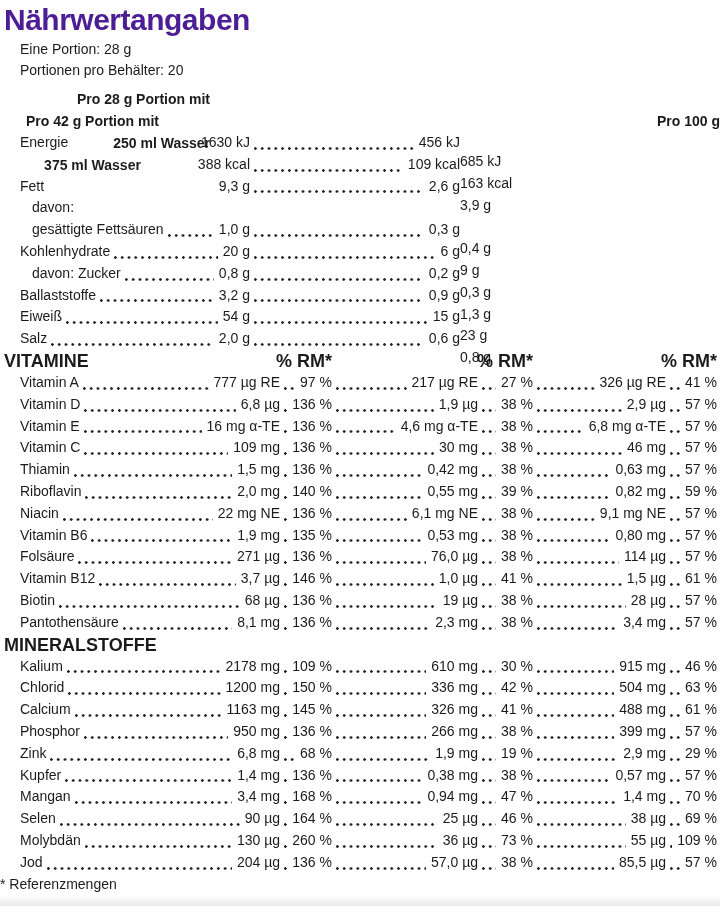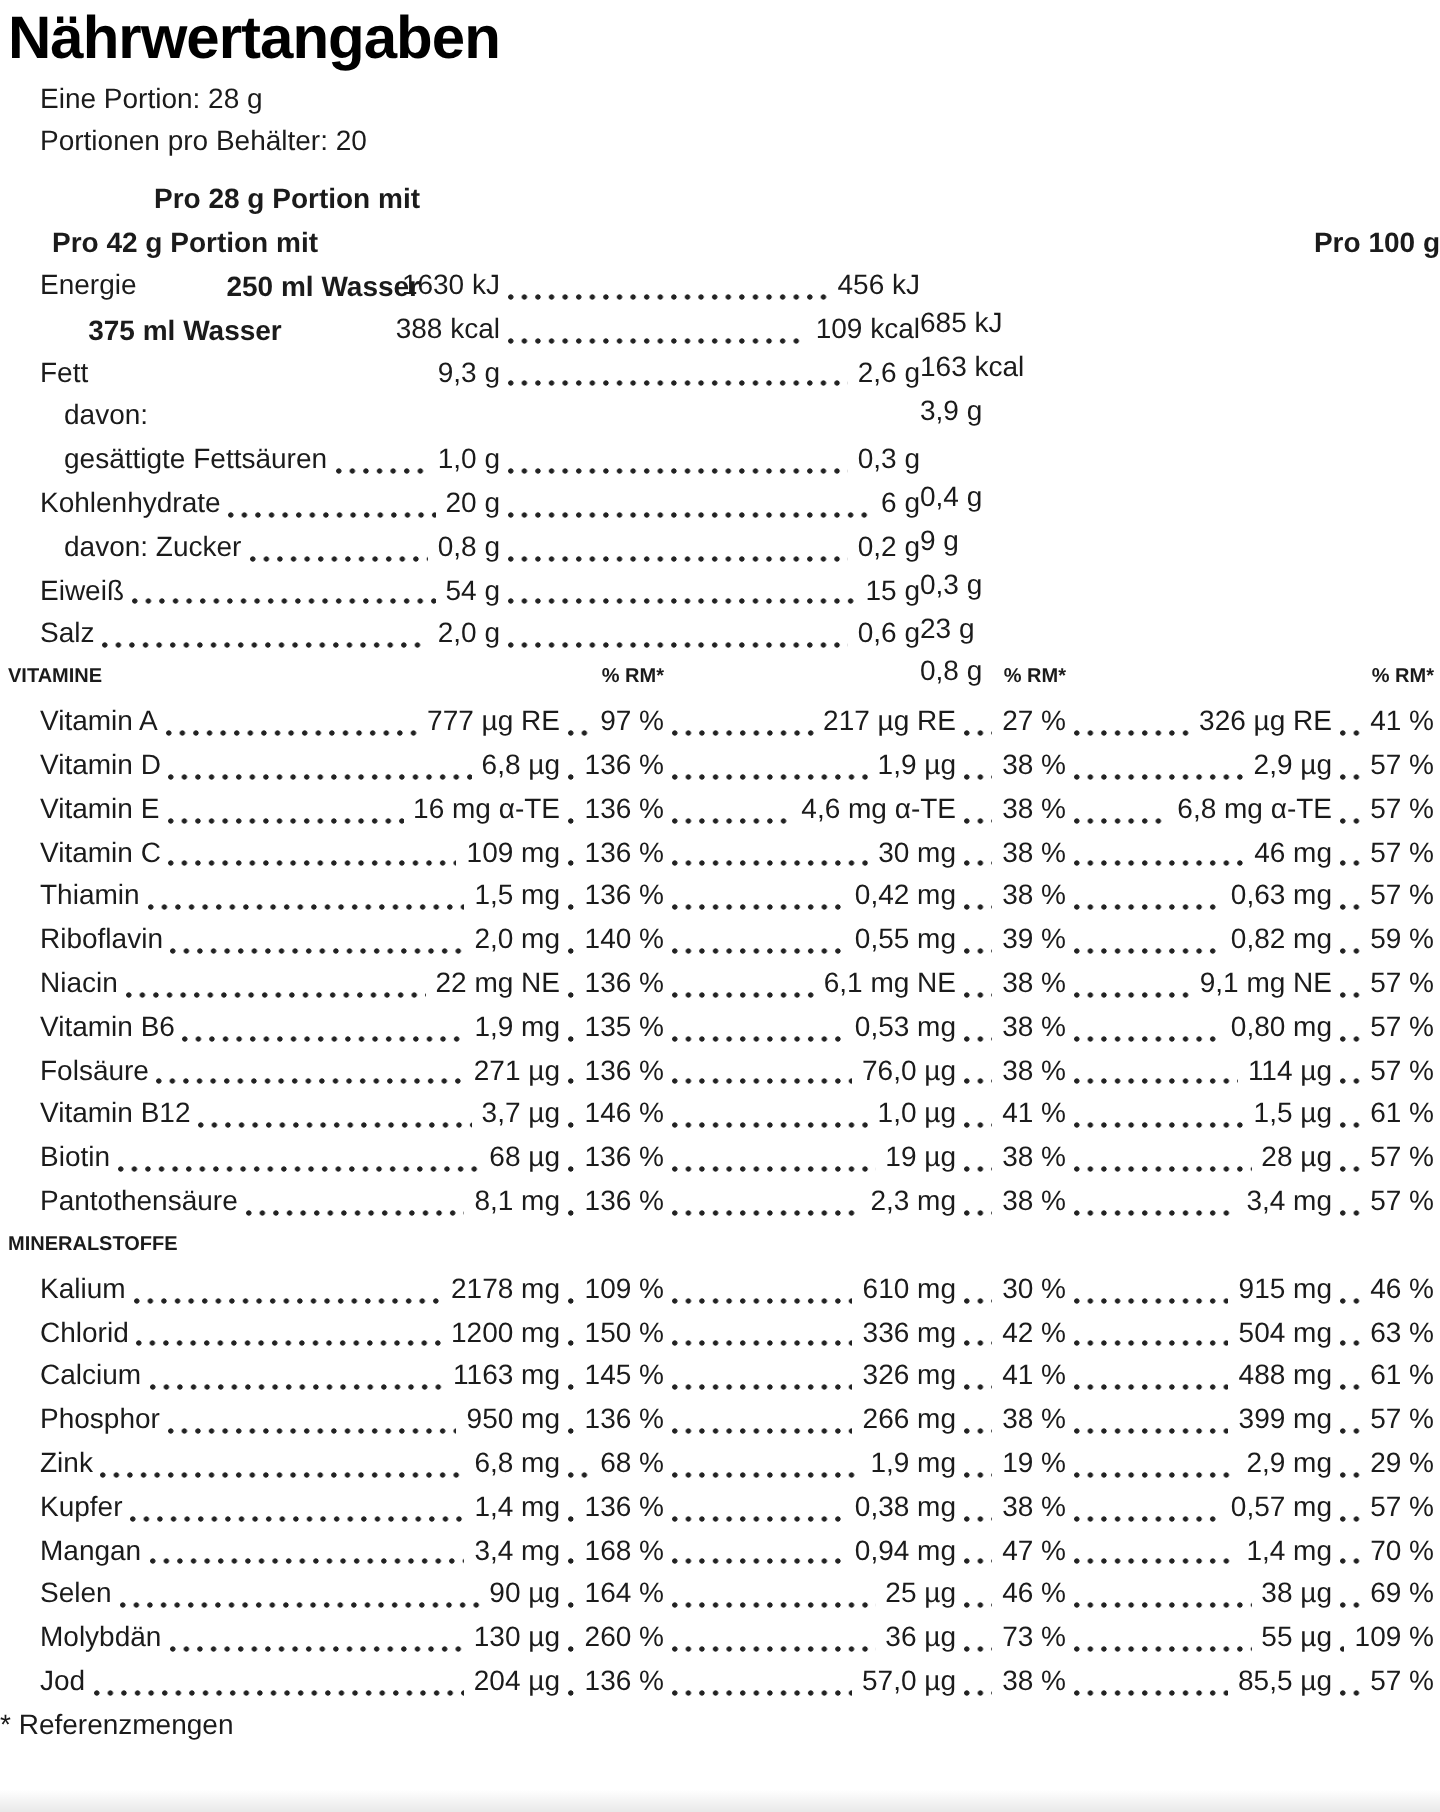--- a/index.html
+++ b/index.html
@@ -2,21 +2,21 @@
 <html><head>
 <meta charset="utf-8">
 <style>
   html,body{margin:0;padding:0;}
   body{
     width:720px;height:906px;overflow:hidden;background:#fff;
     font-family:"Liberation Sans", sans-serif;color:#1b1b1b;
   }
   .page{width:720px;height:906px;position:relative;}
   .title{
-    font-size:30px;font-weight:bold;letter-spacing:-0.5px;color:#000000;
+    font-size:30px;font-weight:bold;letter-spacing:-0.5px;color:#4c1d95;
     padding:3px 0 2px 4px;line-height:34px;
   }
   .serving{font-size:14px;line-height:21px;padding-left:20px;white-space:nowrap;}
   
   .hrow{display:flex;font-weight:bold;font-size:14px;line-height:22px;height:22px;flex-direction:column;}
   .hrow .c1{flex:1;text-align:right;white-space:nowrap;}
   .hrow .c2{width:210px;text-align:right;white-space:nowrap;}
   .hrow .c3{width:185px;text-align:center;white-space:nowrap;}
   .hrow .csp{width:75px;}
   .hdr-block{margin-top:7px;}
@@ -38,21 +38,21 @@
   .m2{width:210px;}
   .m3{width:185px;flex-direction:column;}
   .msp{width:75px;flex:none;}
   
   .t2{width:52px;}
   .t3{width:146px;}
   .t4{width:55px;}
   .t5{width:133px;}
   .t6{width:51px;margin-right:3px;}
   
-  .secrow{display:flex;align-items:flex-start;height:22px;line-height:22px;font-size:10px;}
+  .secrow{display:flex;align-items:flex-start;height:22px;line-height:22px;font-size:18px;}
   .secrow .sec{font-weight:bold;padding-left:4px;flex:1;white-space:nowrap;}
   .secrow .rm1{width:100px;text-align:right;font-weight:bold;white-space:nowrap;}
   .secrow .rm2{width:201px;text-align:right;font-weight:bold;white-space:nowrap;}
   .secrow .rm3{width:184px;text-align:right;font-weight:bold;margin-right:3px;white-space:nowrap;}
   .footnote{font-size:14px;line-height:21px;padding-left:0;}
   .bottom-band{
     position:absolute;left:0;bottom:0;width:720px;height:11px;
     background:linear-gradient(to bottom,rgba(255,255,255,0),rgba(0,0,0,0.09));
   }
 </style>
@@ -188,20 +188,36 @@
       <span class="txt">0,2 g</span>
     </span>
     <span class="seg m3">
       <span class="dots"></span>
       <span class="txt">0,3 g</span>
     </span>
     <span class="msp"></span>
   </div>
       <div class="nrow">
     <span class="seg grow">
+      <span class="lab">Ballaststoffe</span>
+      <span class="dots d1"></span>
+      <span class="txt">3,2 g</span>
+    </span>
+    <span class="seg m2">
+      <span class="dots"></span>
+      <span class="txt">0,9 g</span>
+    </span>
+    <span class="seg m3">
+      <span class="dots"></span>
+      <span class="txt">1,3 g</span>
+    </span>
+    <span class="msp"></span>
+  </div>
+      <div class="nrow">
+    <span class="seg grow">
       <span class="lab">Eiweiß</span>
       <span class="dots d1"></span>
       <span class="txt">54 g</span>
     </span>
     <span class="seg m2">
       <span class="dots"></span>
       <span class="txt">15 g</span>
     </span>
     <span class="seg m3">
       <span class="dots"></span>

